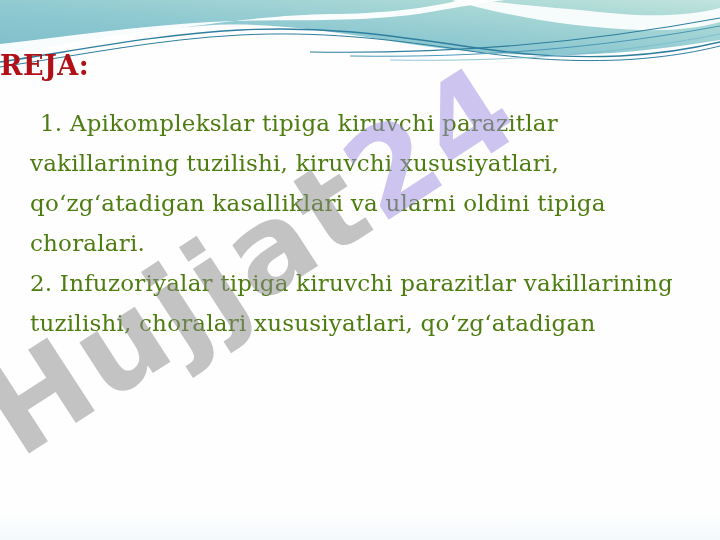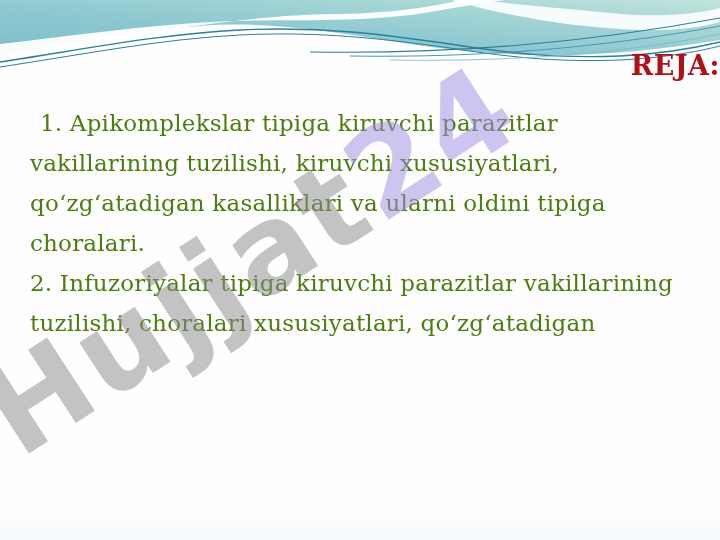--- a/index.html
+++ b/index.html
@@ -16,21 +16,21 @@
     position:absolute; left:0; right:0; bottom:0; height:30px;
     background:linear-gradient(180deg, rgba(240,247,249,0) 0%, rgba(238,246,249,.6) 100%);
     pointer-events:none;
   }
   .header-wave {
     position:absolute; top:0; left:0; width:720px; height:100px;
     z-index:10;
   }
   .title {
     position:absolute; top:50px; left:0; width:720px;
-    text-align:right;
+    text-align:left;
     font-size:27px; font-weight:bold; letter-spacing:.5px;
     color:#b11116;
     z-index:12;
   }
   .content {
     position:absolute; left:30px; top:103px; width:668px;
     z-index:5;
     color:#4d7c0f;
     font-size:23px;
     letter-spacing:.2px;

